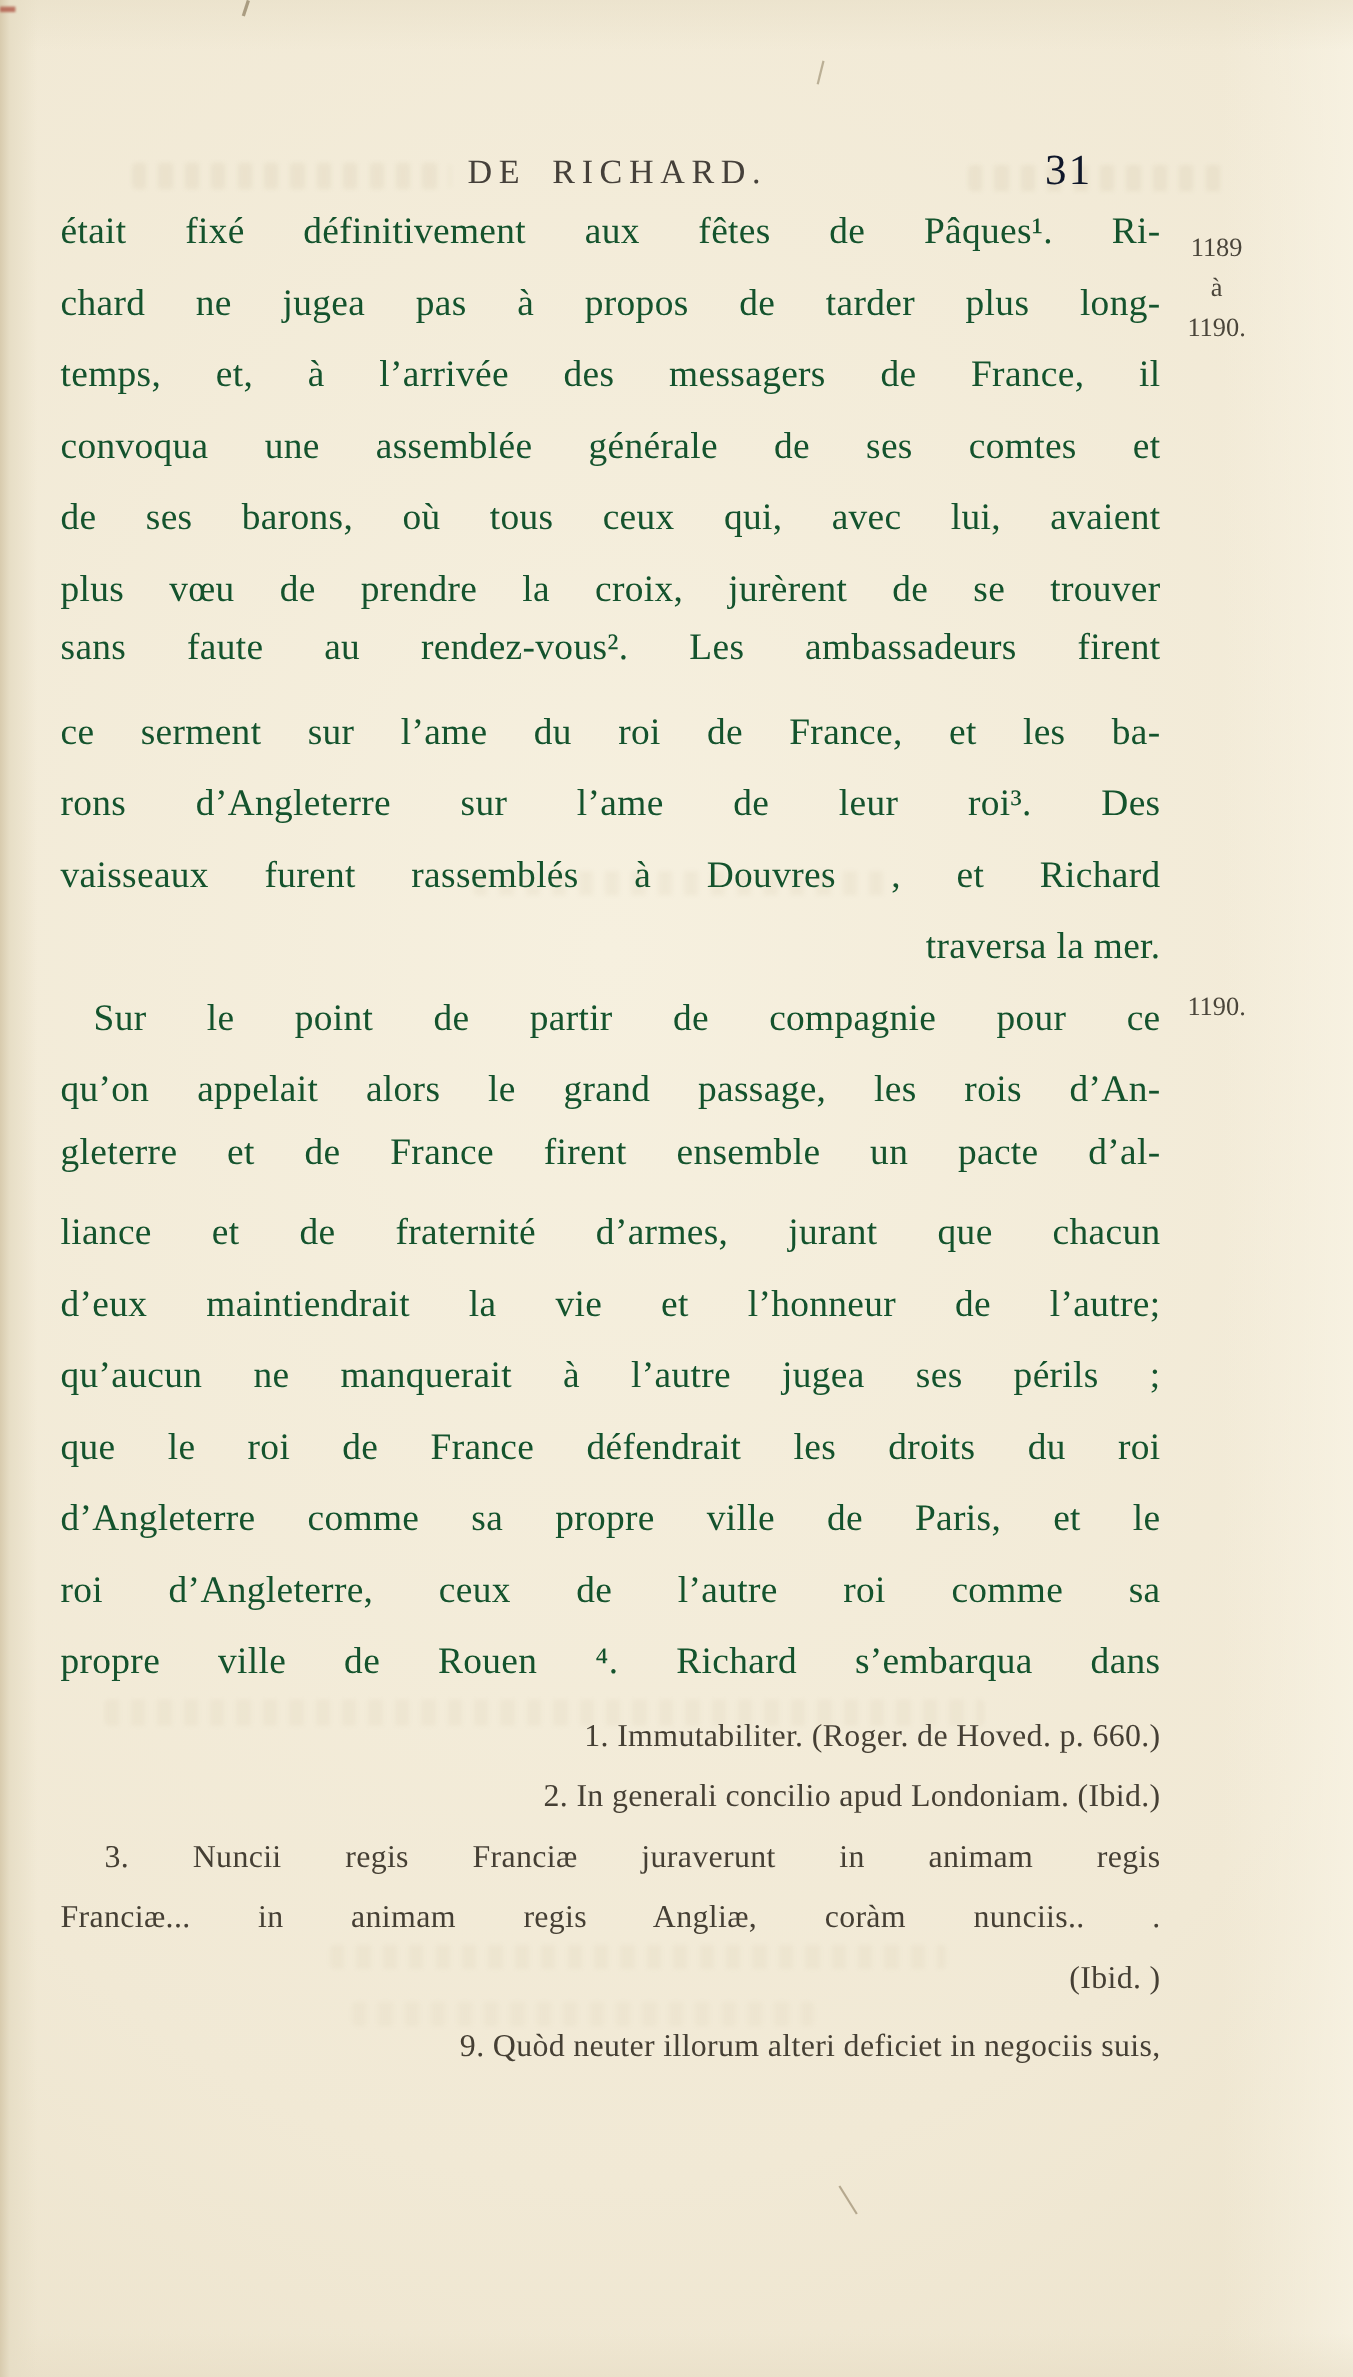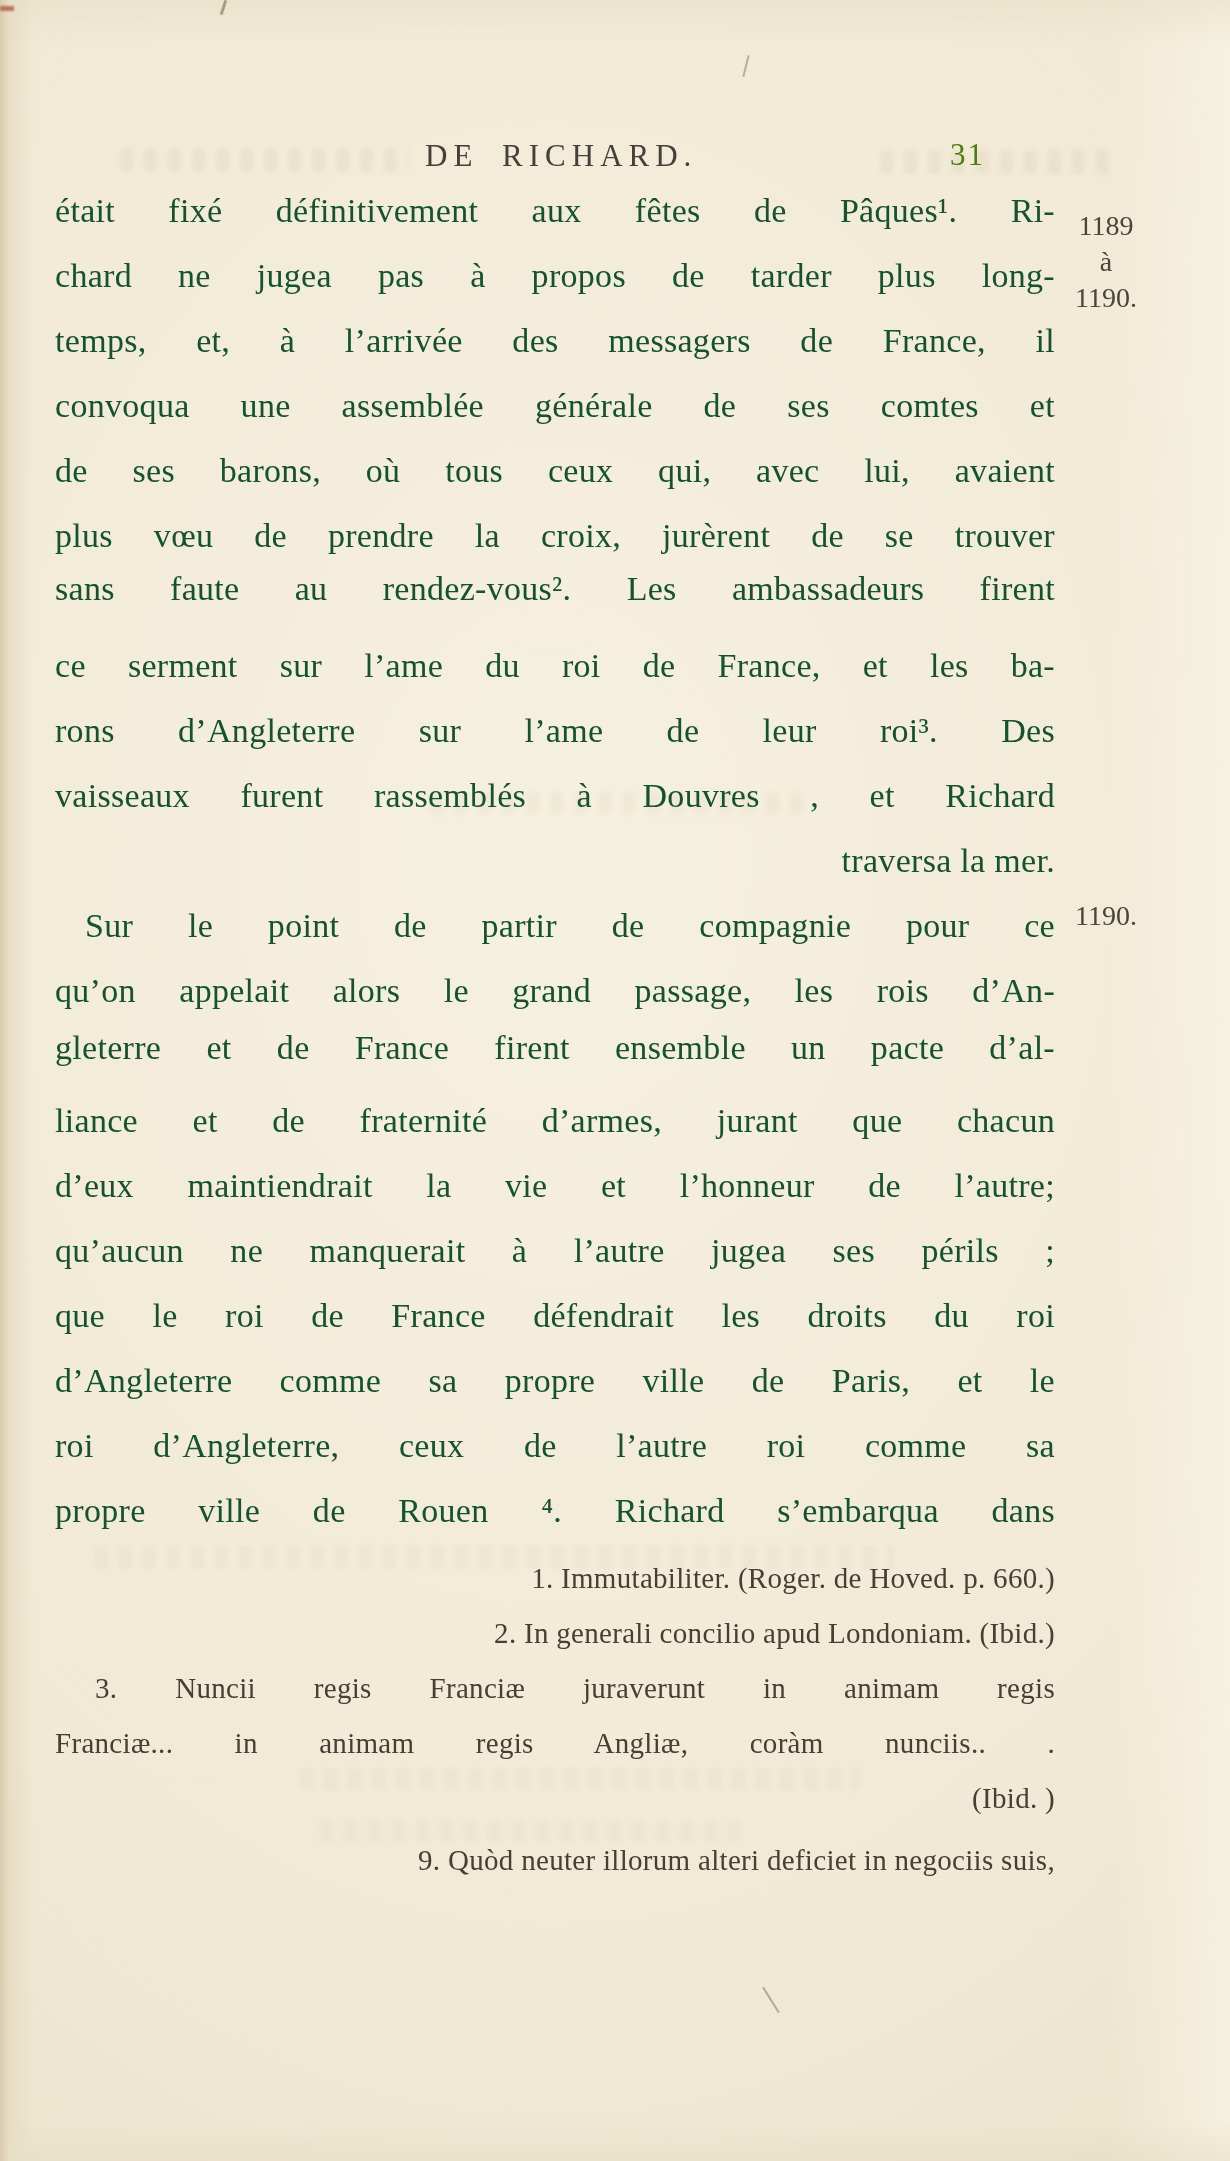--- a/index.html
+++ b/index.html
@@ -33,25 +33,25 @@
   }
   .fn.j{white-space:normal;}
   .fn-indent{padding-left:40px;width:960px;}
   .header-title{
     position:absolute;left:425px;top:138px;
     font-size:31px;line-height:36px;color:#45403a;
     letter-spacing:6px;word-spacing:10px;
   }
   .page-number{
     position:absolute;left:950px;top:130px;
-    font-size:31px;line-height:50px;color:#4d7c0f;letter-spacing:2px;
+    font-size:39px;line-height:50px;color:#0f172a;letter-spacing:2px;
   }
   .margin-note{
     position:absolute;left:1050px;width:112px;
-    text-align:center;color:#4a453a;font-size:28px;line-height:36px;
+    text-align:center;color:#4a453a;font-size:24px;line-height:36px;
   }
   
   .ghost{
     position:absolute;opacity:.45;filter:blur(2px);border-radius:4px;
     background:repeating-linear-gradient(90deg, rgba(186,170,134,.28) 0 13px, rgba(0,0,0,0) 13px 24px);
   }
   .mark{position:absolute;background:#8d7d5f;}
 </style>
 </head>
 <body>

